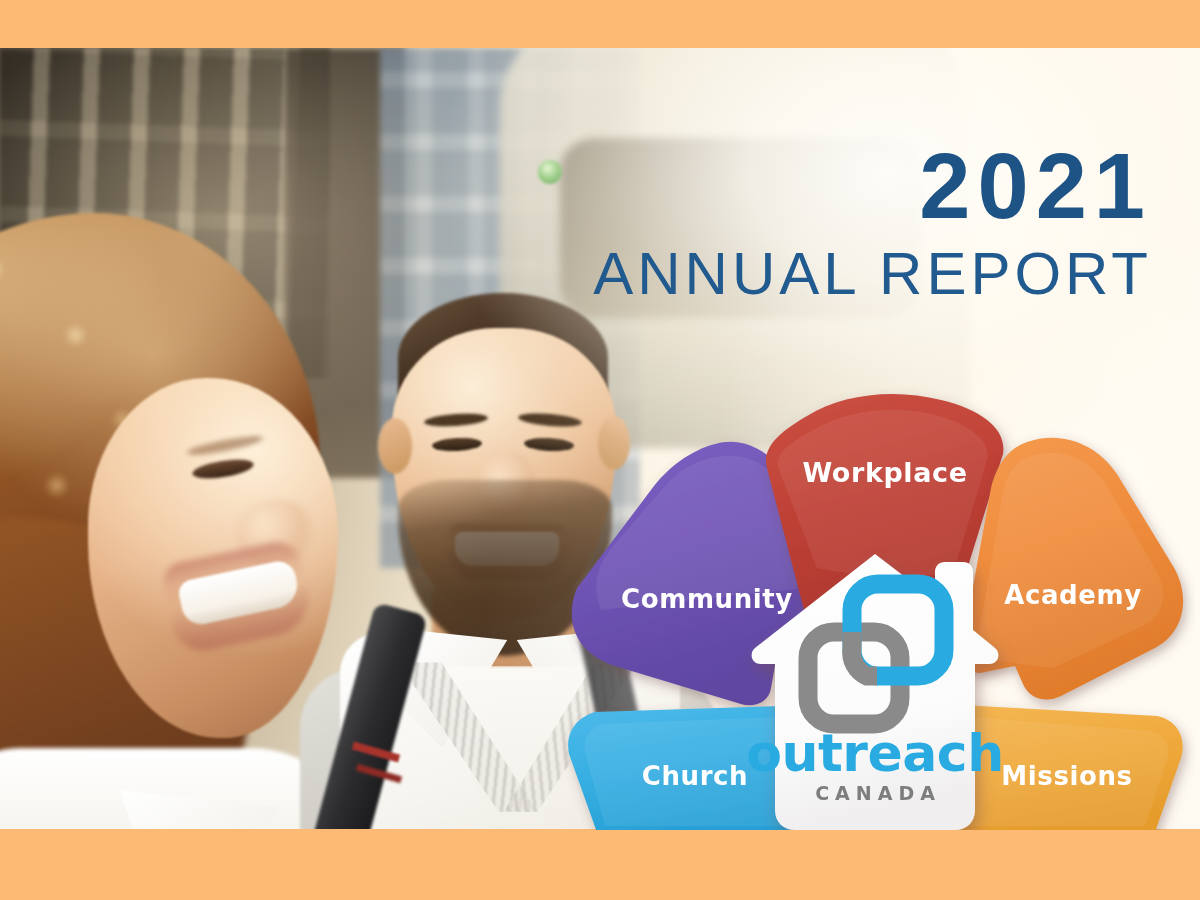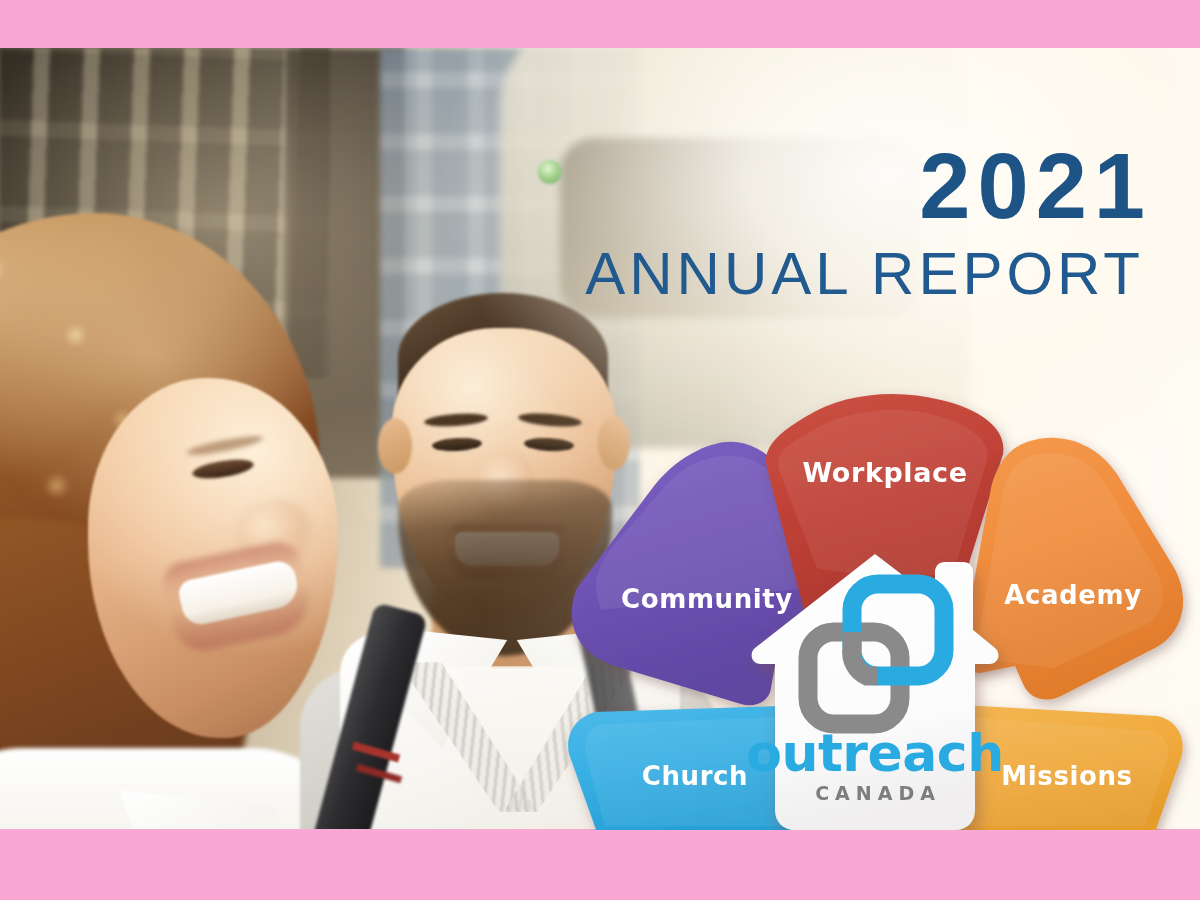--- a/index.html
+++ b/index.html
@@ -11,21 +11,21 @@
     width: 1200px;
     height: 900px;
     overflow: hidden;
     font-family: "Liberation Sans", sans-serif;
   }
 
   .page {
     position: relative;
     width: 1200px;
     height: 900px;
-    background: #f9a8d4;
+    background: #fdba74;
   }
 
   
   .cover-photo {
     position: absolute;
     left: 0;
     top: 48px;
     width: 1200px;
     height: 781px;
     overflow: hidden;
@@ -447,21 +447,21 @@
     line-height: 1;
     color: #1e5386;
     margin: 0 0 12px 0;
   }
   .subtitle {
     font-size: 60px;
     font-weight: 300;
     letter-spacing: 4px;
     line-height: 1;
     color: #215a8e;
-    margin: 8px;
+    margin: 0;
   }
 
   
   .diagram {
     position: absolute;
     left: 555px;
     top: 386px;
     width: 640px;
     height: 450px;
     z-index: 25;

